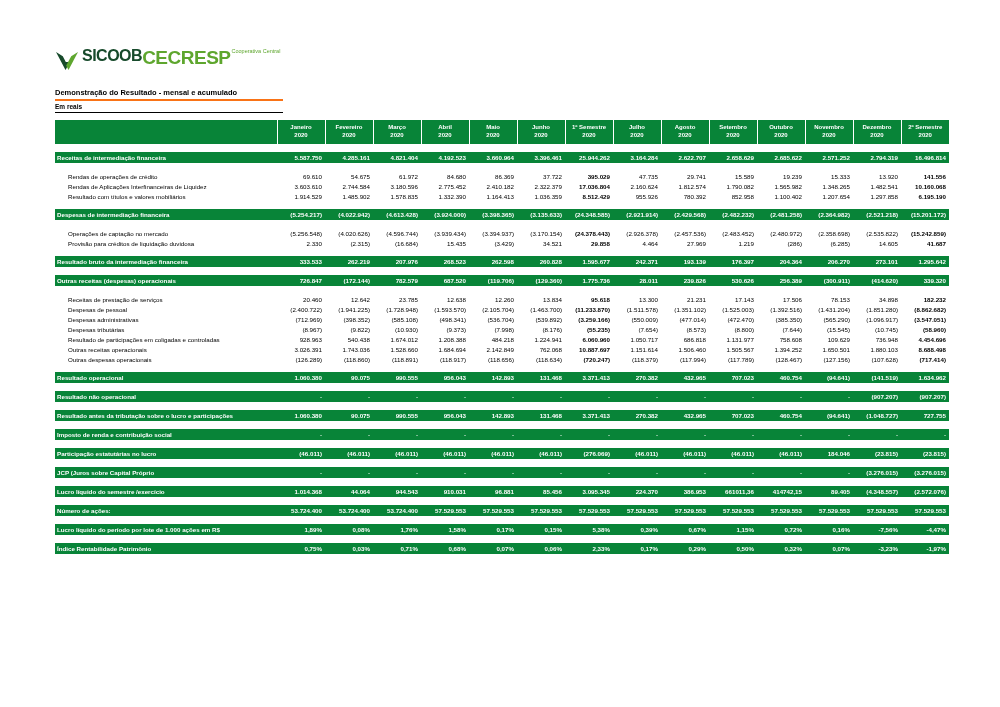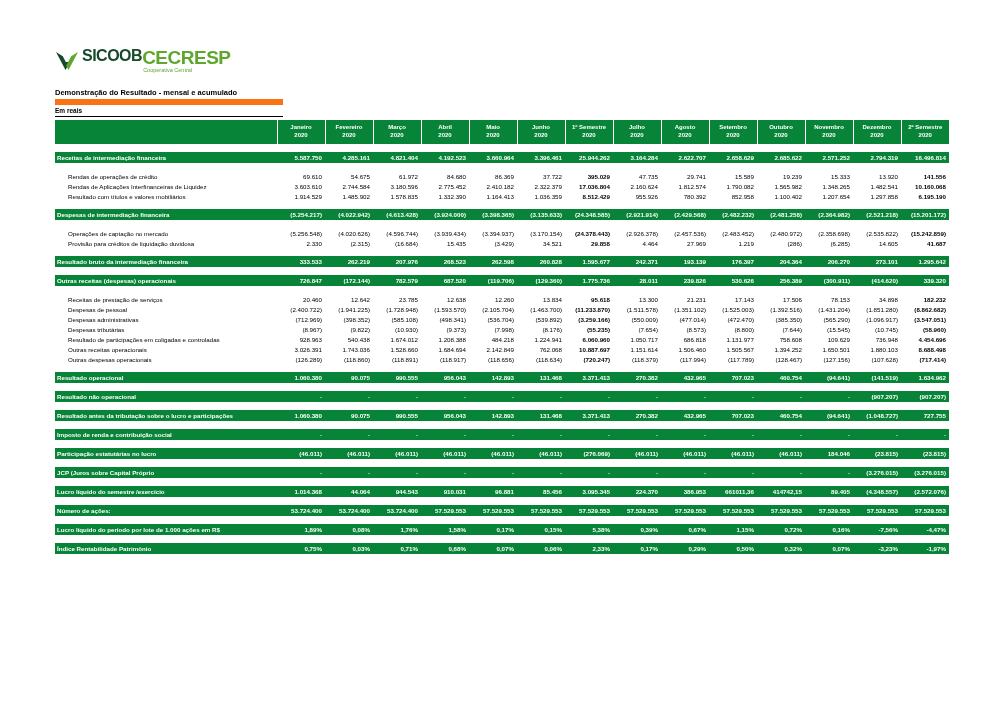--- a/index.html
+++ b/index.html
@@ -4,27 +4,27 @@
 <style>
   * { margin:0; padding:0; box-sizing:border-box; }
   html,body { width:1000px; height:707px; background:#fff; font-family:"Liberation Sans", sans-serif; }
   body { position:relative; overflow:hidden; }
 
   
   .logo { position:absolute; left:55px; top:48px; display:flex; align-items:flex-start; gap:3px; }
   .logo-mark { display:block; margin-top:2px; }
   .logo-text { display:flex; align-items:flex-start; line-height:1; }
   .brand { font-size:16px; font-weight:bold; letter-spacing:-0.5px; color:var(--logo-dark); }
-  .coop-wrap { display:flex; flex-direction:column; }
+  .coop-wrap { display:flex; flex-direction:row; }
   .coop { font-size:19px; font-weight:bold; letter-spacing:-0.5px; color:var(--logo-light); }
   .tagline { font-size:5.5px; color:var(--logo-light); margin-top:1px; padding-left:1px; }
 
   
   .title-block { position:absolute; left:55px; top:88px; width:228px; }
-  .title { font-size:7.5px; font-weight:bold; color:#000; border-bottom:6px solid #f97316; padding-bottom:2px; }
+  .title { font-size:7.5px; font-weight:bold; color:#000; border-bottom:2px solid #f97316; padding-bottom:2px; }
   .subtitle { font-size:6.5px; font-weight:bold; color:#000; border-bottom:1px solid #000; padding:2px 0 2px 0; }
 
   
   .table-wrap { position:absolute; left:55px; top:120px; width:894px; }
   table.report-table { border-collapse:collapse; table-layout:fixed; width:894px; }
   col.label-col { width:222px; }
   thead th { background:var(--green); color:#fff; font-weight:bold; font-size:6px; line-height:1.3;
              height:24px; vertical-align:middle; text-align:center; border-left:1px solid #fff; }
   thead th.corner { border-left:none; }
   tr.section td { background:var(--green); color:#fff; font-weight:bold; height:11px; font-size:6.2px; }

